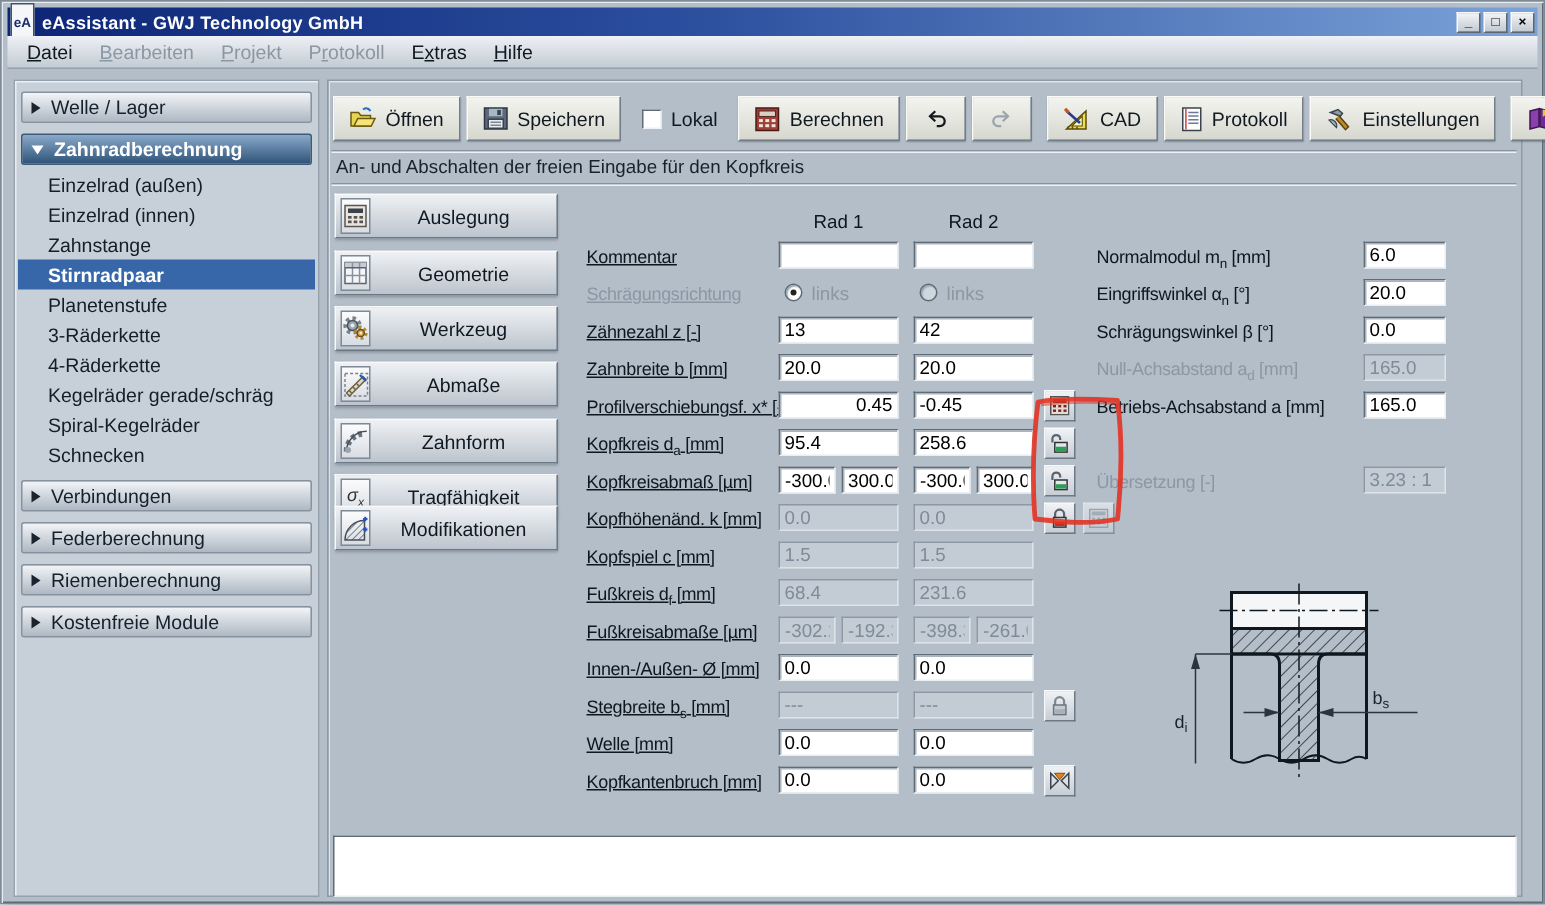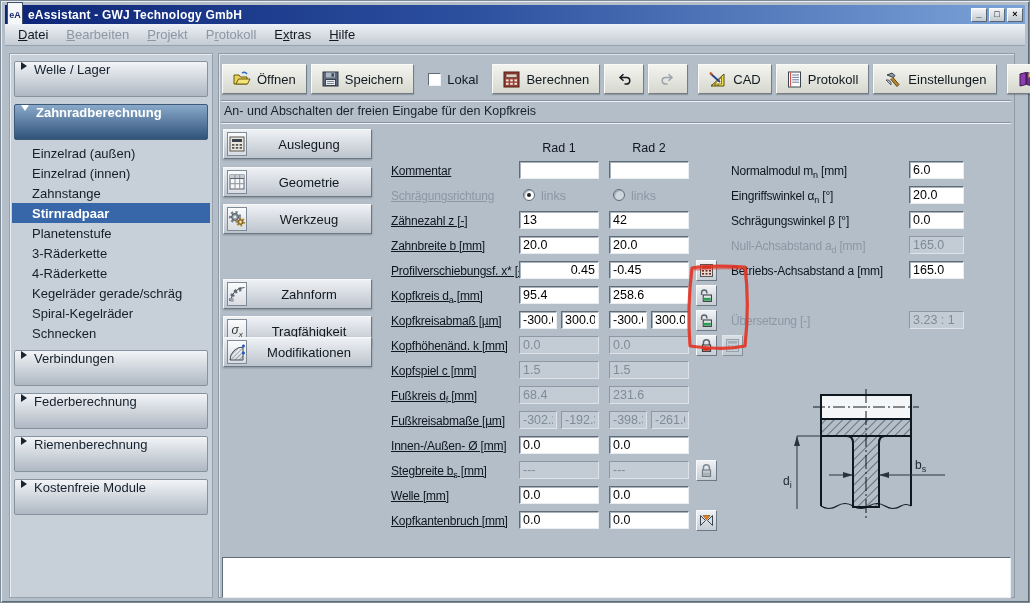--- a/index.html
+++ b/index.html
@@ -23,21 +23,21 @@
   
   .menubar{position:absolute;left:4px;top:23px;right:4px;height:22px;
     background:linear-gradient(#eef1f5,#c3cbd4);border-bottom:1px solid #96a2ae;
     display:flex;align-items:center;padding-left:4px;}
   .menu-item{padding:2px 9px;}
   .menu-item.disabled{color:#8b97a3;}
   .menu-item u{text-decoration:underline;}
   
   .sidebar{position:absolute;left:8px;top:52px;width:204px;height:545px;
     background:#c7d0d9;border:1px solid #95a1ad;box-shadow:inset 1px 1px 0 #e9eef3;}
-  .side-header{height:36px;margin:7px 4px 0 4px;display:flex;align-items:flex-start;gap:7px;
+  .side-header{height:21px;margin:7px 4px 0 4px;display:flex;align-items:center;gap:7px;
     padding-left:6px;border:1px solid #86929e;border-radius:2px;
     background:linear-gradient(#f2f4f7,#aeb8c3);color:#14202c;}
   .side-header.expanded{background:linear-gradient(#8aa9ca,#2f5379);color:#fff;font-weight:bold;border-color:#3d5a78;}
   .tri-right{width:0;height:0;border-top:4px solid transparent;border-bottom:4px solid transparent;border-left:6px solid #1a242e;}
   .tri-down{width:0;height:0;border-left:4px solid transparent;border-right:4px solid transparent;border-top:6px solid #ffffff;}
   .side-children{margin-top:3px;}
   .side-child{height:20px;display:flex;align-items:center;padding-left:22px;color:#141e28;}
   .side-child.selected{background:#3767a9;color:#fff;font-weight:bold;margin:0 2px;padding-left:20px;}
   
   .content-panel{position:absolute;left:217px;top:52px;width:797px;height:545px;
@@ -278,20 +278,33 @@
           <circle cx="7" cy="7" r="4.6" fill="none" stroke="#79838d" stroke-width="3" stroke-dasharray="2.2 2.1"></circle>
           <circle cx="7" cy="7" r="3.4" fill="#9aa4ae" stroke="#4a545e"></circle>
           <circle cx="7" cy="7" r="1.3" fill="#e8ecf0"></circle>
           <circle cx="12.5" cy="12" r="3.4" fill="none" stroke="#b08a3a" stroke-width="2.4" stroke-dasharray="1.8 1.7"></circle>
           <circle cx="12.5" cy="12" r="2.4" fill="#caa24c" stroke="#6a5010"></circle>
           <circle cx="12.5" cy="12" r="1" fill="#f4ead0"></circle>
         </svg>
       </span>
     <span class="lbl">Werkzeug</span>
   </div>
+  <div class="side-btn" style="top:240px;">
+    <span class="ic">
+        <svg width="17" height="17" viewBox="0 0 17 17">
+          <rect x="1" y="1" width="15" height="15" fill="none" stroke="#7a848e" stroke-dasharray="2 1.4"></rect>
+          <polygon points="2,14 13,3 15,5 4,16" fill="#dfd8c2" stroke="#6a6040"></polygon>
+          <line x1="4" y1="12.6" x2="5.4" y2="14" stroke="#6a6040"></line>
+          <line x1="6.4" y1="10.2" x2="7.8" y2="11.6" stroke="#6a6040"></line>
+          <line x1="8.8" y1="7.8" x2="10.2" y2="9.2" stroke="#6a6040"></line>
+          <path d="M11 2 L15 6" stroke="#2a5aaa" stroke-width="1.6"></path>
+        </svg>
+      </span>
+    <span class="lbl">Abmaße</span>
+  </div>
   <div class="side-btn" style="top:278px;">
     <span class="ic">
         <svg width="17" height="17" viewBox="0 0 17 17">
           <path d="M2 15 A12 12 0 0 1 14 3" fill="none" stroke="#6b757f" stroke-width="4" stroke-dasharray="2.6 2.2"></path>
           <path d="M2 15 A13.5 13.5 0 0 1 15.5 1.5" fill="none" stroke="#454f59" stroke-width="1"></path>
           <circle cx="3" cy="14" r="2" fill="#9aa4ae"></circle>
         </svg>
       </span>
     <span class="lbl">Zahnform</span>
   </div>

